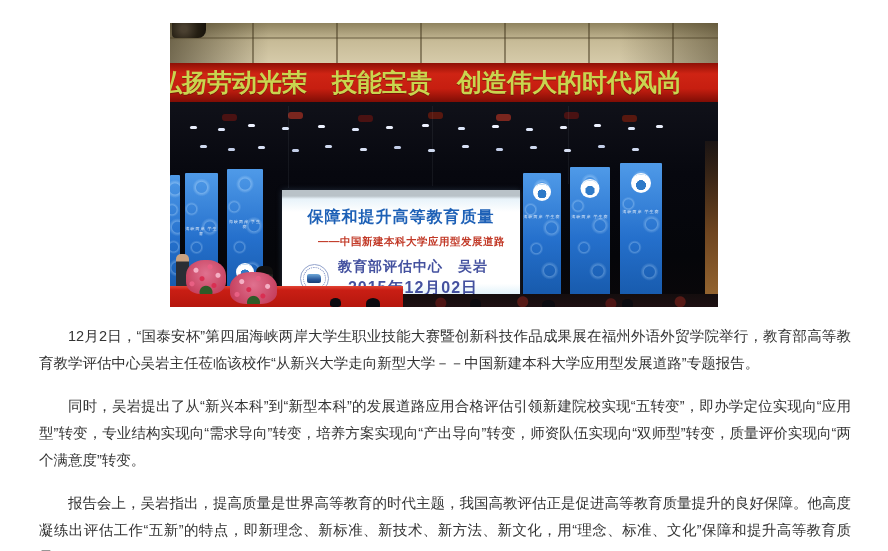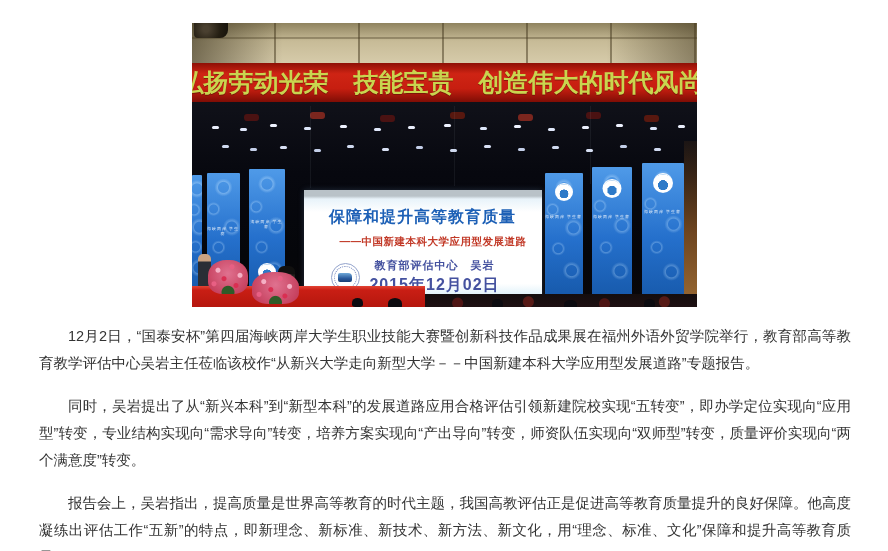--- a/index.html
+++ b/index.html
@@ -1,20 +1,20 @@
 <!DOCTYPE html>
 <html><head>
 <meta charset="utf-8">
 <style>
   html,body{margin:0;padding:0;background:#ffffff;}
   body{width:888px;height:551px;overflow:hidden;font-family:"Liberation Sans","DejaVu Sans",sans-serif;}
   .page{position:relative;width:888px;height:551px;background:#fff;}
 
   
-  .photo{position:relative;width:505px;height:284px;margin:23px auto 0;overflow:hidden;background:#06070d;}
+  .photo{position:relative;width:548px;height:284px;margin:23px auto 0;overflow:hidden;background:#06070d;}
   .ceiling{position:absolute;left:0;top:0;width:100%;height:40px;
     background:
       repeating-linear-gradient(90deg,transparent 0 82px,rgba(70,58,32,.5) 82px 84px),
       linear-gradient(90deg,rgba(40,32,14,.55),rgba(0,0,0,0) 18%,rgba(0,0,0,0) 82%,rgba(50,40,18,.45)),
       linear-gradient(180deg,#8f835f,#c7bb97 45%,#d6cbaa);}
   .ceiling-joint{position:absolute;left:0;top:14px;width:100%;height:2px;background:rgba(70,58,32,.35);}
   .rig-fixture{position:absolute;left:2px;top:0;width:34px;height:15px;border-radius:0 0 8px 4px;
     background:radial-gradient(circle at 35% 40%,#4a4030 0 3px,#241e12 60%,#15110a);}
   .banner{position:absolute;left:0;top:40px;width:100%;height:39px;overflow:hidden;white-space:nowrap;
     background:linear-gradient(180deg,#8e1006,#cf2414 28%,#c61e10 66%,#7f0d05);}
@@ -51,21 +51,21 @@
     background:linear-gradient(180deg,#b9c2c8 0,#b9c2c8 6px,#e8f3fa 9px,#ffffff 22px,#ffffff 78%,#d2ebf7 92%,#9fd4ee);
     box-shadow:0 0 6px rgba(120,160,200,.25);}
   .slide-title{margin-top:17px;text-align:center;font-size:16px;font-weight:bold;color:#1d60b6;letter-spacing:1px;}
   .slide-subtitle{margin-top:7px;text-align:center;font-size:10.5px;font-weight:bold;color:#c23a28;letter-spacing:.5px;margin-left:21px;}
   .slide-footer{margin-top:9px;display:flex;align-items:center;justify-content:center;gap:9px;padding-right:14px;}
   .slide-logo{width:27px;height:27px;border-radius:50%;background:#fff;border:1px solid #93a3cc;position:relative;flex:0 0 auto;}
   .slide-logo::before{content:"";position:absolute;inset:2px;border-radius:50%;border:1px dotted #7a8cc0;}
   .slide-logo::after{content:"";position:absolute;left:6px;top:9px;width:14px;height:9px;border-radius:2px 4px 2px 2px;
     background:linear-gradient(180deg,#6fa8d8,#2a5a9c 60%,#1a3e74);}
   .slide-cap{display:flex;flex-direction:column;align-items:center;}
-  .slide-presenter{font-size:11px;font-weight:bold;color:#44519f;letter-spacing:1px;}
+  .slide-presenter{font-size:14px;font-weight:bold;color:#44519f;letter-spacing:1px;}
   .slide-date{font-size:16px;font-weight:bold;color:#44519f;margin-top:2px;letter-spacing:1px;}
   .stage-table{position:absolute;left:0;bottom:0;width:233px;height:21px;
     background:linear-gradient(180deg,#e24434 0,#c91e14 20%,#b5170e);}
   .aud-strip{position:absolute;left:233px;right:0;bottom:0;height:13px;
     background:
       radial-gradient(circle at 12% 70%,#4e1514 0 5px,transparent 6px),
       radial-gradient(circle at 38% 60%,#571a16 0 5px,transparent 6px),
       radial-gradient(circle at 66% 75%,#4e1514 0 5px,transparent 6px),
       radial-gradient(circle at 88% 60%,#571a16 0 5px,transparent 6px),
       linear-gradient(180deg,#140d0e,#1d1012);}

